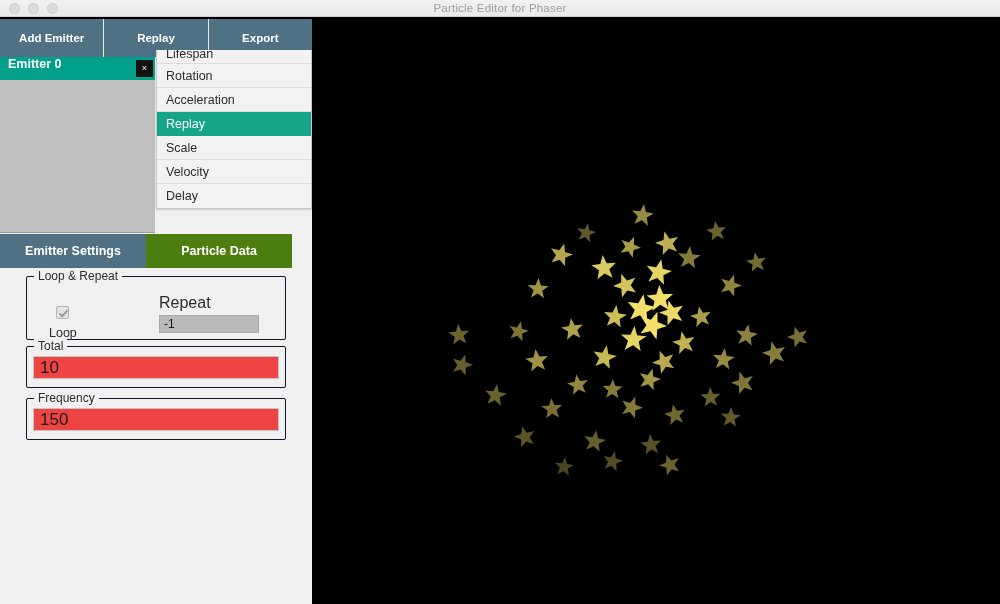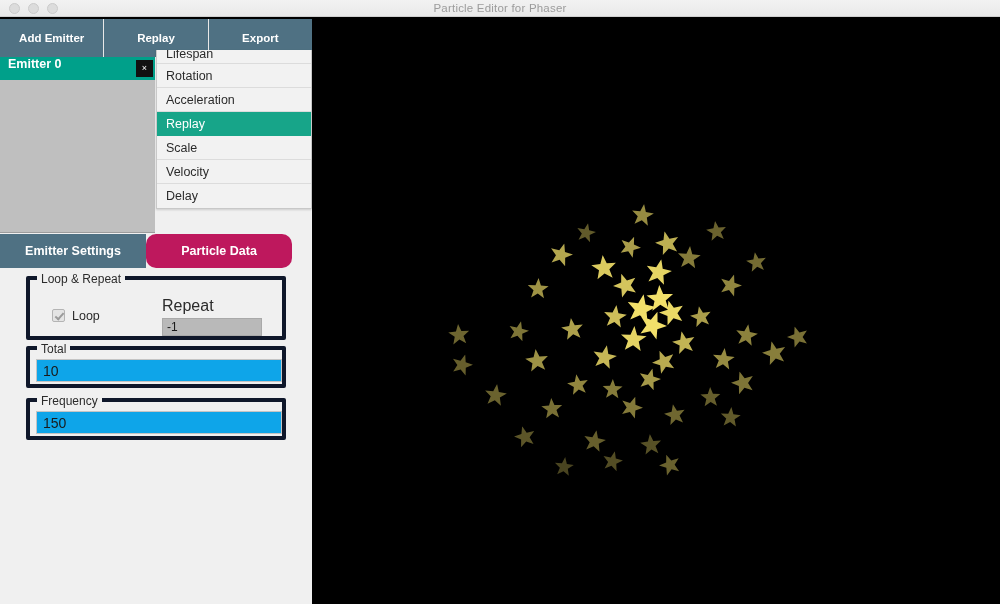--- a/index.html
+++ b/index.html
@@ -125,48 +125,48 @@
     width: 292px; height: 34px;
     display: flex;
   }
   .tab {
     flex: 1 1 0; height: 34px;
     display: flex; align-items: center; justify-content: center;
     font-size: 12.5px; font-weight: bold; color: #ffffff;
     cursor: pointer;
   }
   .tab.active { background: #4f7183; }
-  .tab.inactive { background: #be185d; border-radius: 10px; }
+  .tab.inactive { background: #4d7c0f; }
 
   
   .settings {
     position: absolute; left: 0; top: 249px;
     width: 312px; height: 355px;
     background: #f0f0f0;
   }
   .group {
     position: absolute;
-    border: 4px solid #0f172a;
+    border: 1px solid #0f172a;
     border-radius: 2px;
     background: transparent;
   }
   .group-title {
     position: absolute; top: -8px; left: 7px;
     background: #f0f0f0;
     padding: 0 4px;
     font-size: 12px; color: #2b2b2b;
   }
 
   .g-loop  { left: 26px; top: 8px;   width: 260px; height: 64px; }
   .g-total { left: 26px; top: 78px;  width: 260px; height: 42px; }
   .g-freq  { left: 26px; top: 130px; width: 260px; height: 42px; }
 
   .checkrow {
     position: absolute; left: 22px; top: 29px;
-    display: flex; align-items: flex-start; gap: 7px;
+    display: flex; align-items: center; gap: 7px; flex-direction: column;
   }
   .checkbox {
     width: 13px; height: 13px;
     background: #e4e4e4;
     border: 1px solid #b4b4b4;
     border-radius: 2px;
     position: relative;
     cursor: pointer;
   }
   .checkbox::after {
@@ -184,23 +184,23 @@
   .input-disabled {
     width: 100px; height: 18px;
     background: #b9b9b9;
     border: 1px solid #a9a9a9;
     font-size: 12px; color: #1a1a1a;
     padding: 0 4px; line-height: 17px;
   }
   .input-text {
     position: absolute; left: 6px; top: 9px;
     width: 246px; height: 23px;
-    background: #0ea5e9;
+    background: #ef4444;
     border: 1px solid #c4c4c4;
-    font-size: 14px; color: #1a1a1a;
+    font-size: 17px; color: #1a1a1a;
     padding: 0 6px; line-height: 22px;
   }
 </style>
 </head>
 <body>
 
 <div id="app">
 
   <div class="titlebar">
     <div class="lights">

